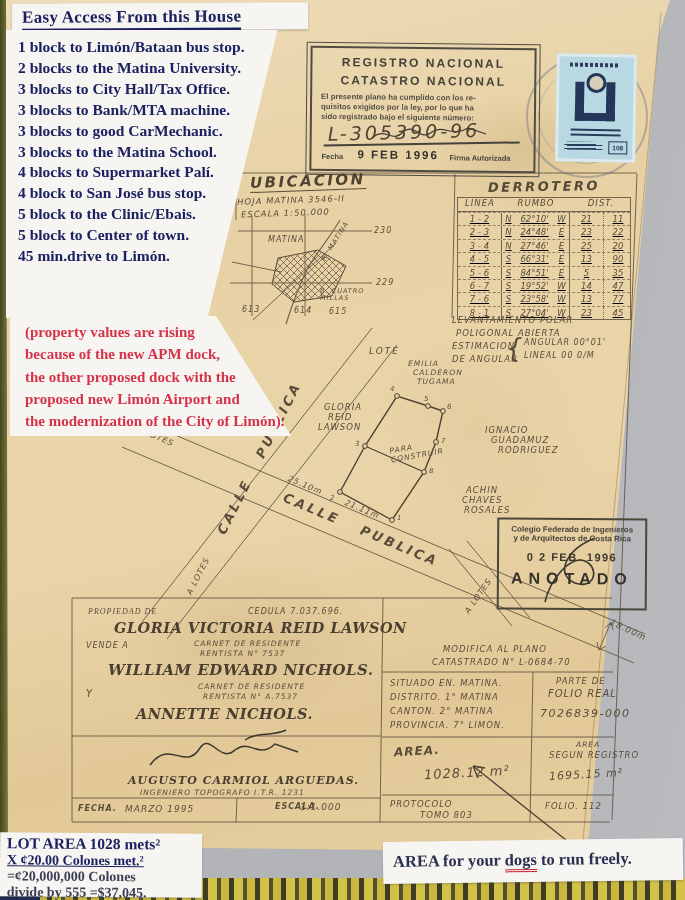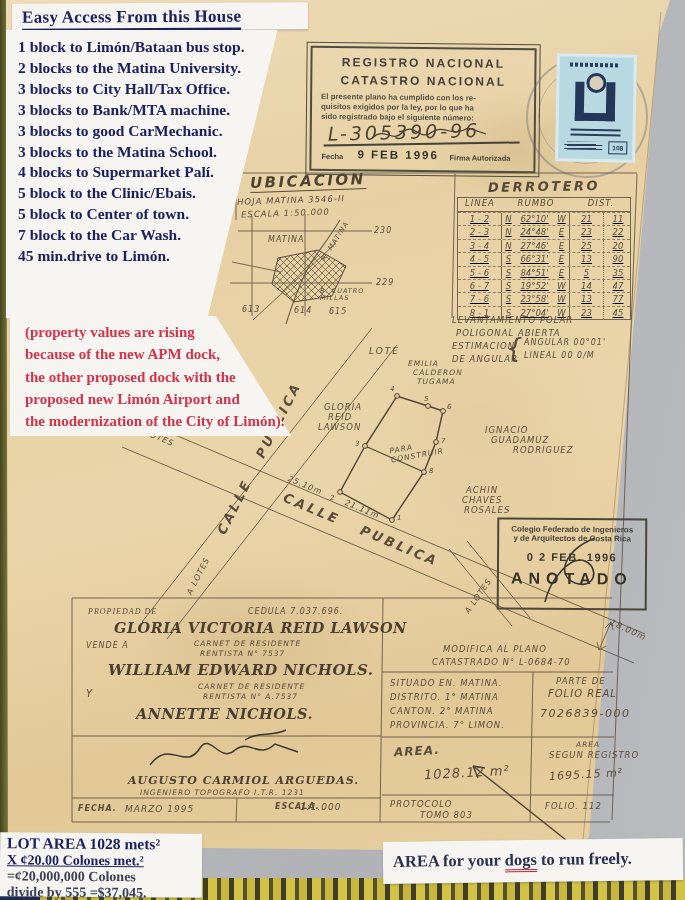--- a/index.html
+++ b/index.html
@@ -259,21 +259,21 @@
   <div class="abs hw s9" style="left:369px;top:346px;letter-spacing:2px;">LOTE</div>
 
   <div class="abs" style="left:408px;top:359px;">
     <div class="hw s75">EMILIA</div>
     <div class="hw s75" style="margin-left:5px;">CALDERON</div>
     <div class="hw s75" style="margin-left:9px;">TUGAMA</div>
   </div>
   <div class="abs" style="left:485px;top:425px;">
     <div class="hw s85">IGNACIO</div>
     <div class="hw s85" style="margin-left:6px;">GUADAMUZ</div>
-    <div class="hw s85" style="margin-left:28px;">RODRIGUEZ</div>
+    <div class="hw s85" style="margin-left:13px;">RODRIGUEZ</div>
   </div>
   <div class="abs" style="left:462px;top:485px;">
     <div class="hw s85" style="margin-left:4px;">ACHIN</div>
     <div class="hw s85">CHAVES</div>
     <div class="hw s85" style="margin-left:2px;">ROSALES</div>
   </div>
   <div class="abs" style="left:318px;top:402px;">
     <div class="hw s85" style="margin-left:6px;">GLORIA</div>
     <div class="hw s85" style="margin-left:10px;">REID</div>
     <div class="hw s85">LAWSON</div>
@@ -348,23 +348,23 @@
 
   <div class="abs sticker" style="left:6px;top:30px;width:292px;height:288px;clip-path:polygon(0 0,93% 0,69% 100%,0 100%);">
     <div class="note-serif navy" style="padding:7px 0 0 12px;font-size:15.5px;">
         <div class="li-line">1 block to Limón/Bataan bus stop.</div>
         <div class="li-line">2 blocks to the Matina University.</div>
         <div class="li-line">3 blocks to City Hall/Tax Office.</div>
         <div class="li-line">3 blocks to Bank/MTA machine.</div>
         <div class="li-line">3 blocks to good CarMechanic.</div>
         <div class="li-line">3 blocks to the Matina School.</div>
         <div class="li-line">4 blocks to Supermarket Palí.</div>
+        <div class="li-line">4 block to San José bus stop.</div>
         <div class="li-line">5 block to the Clinic/Ebais.</div>
         <div class="li-line">5 block to Center of town.</div>
-        <div class="li-line">7 block to the Car Wash.</div>
         <div class="li-line">45 min.drive to Limón.</div>
       </div>
   </div>
 
   <div class="abs sticker" style="left:10px;top:316px;width:290px;height:120px;clip-path:polygon(0 0,71% 0,97% 100%,0 100%);">
     <div class="note-serif" style="padding:5px 0 0 15px;font-size:15px;">
         <div class="red-line">(property values are rising</div>
         <div class="red-line">because of the new APM dock,</div>
         <div class="red-line">the other proposed dock with the</div>
         <div class="red-line">proposed new Limón Airport and</div>

